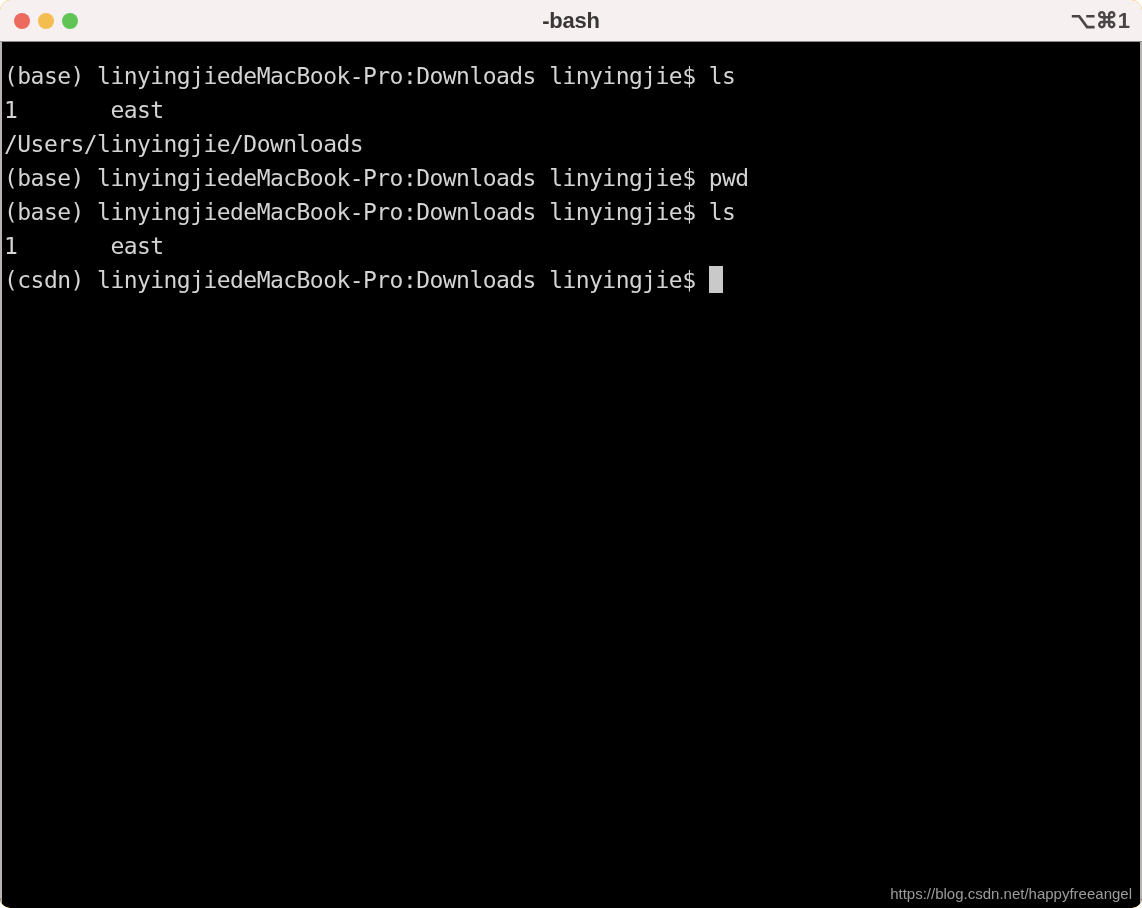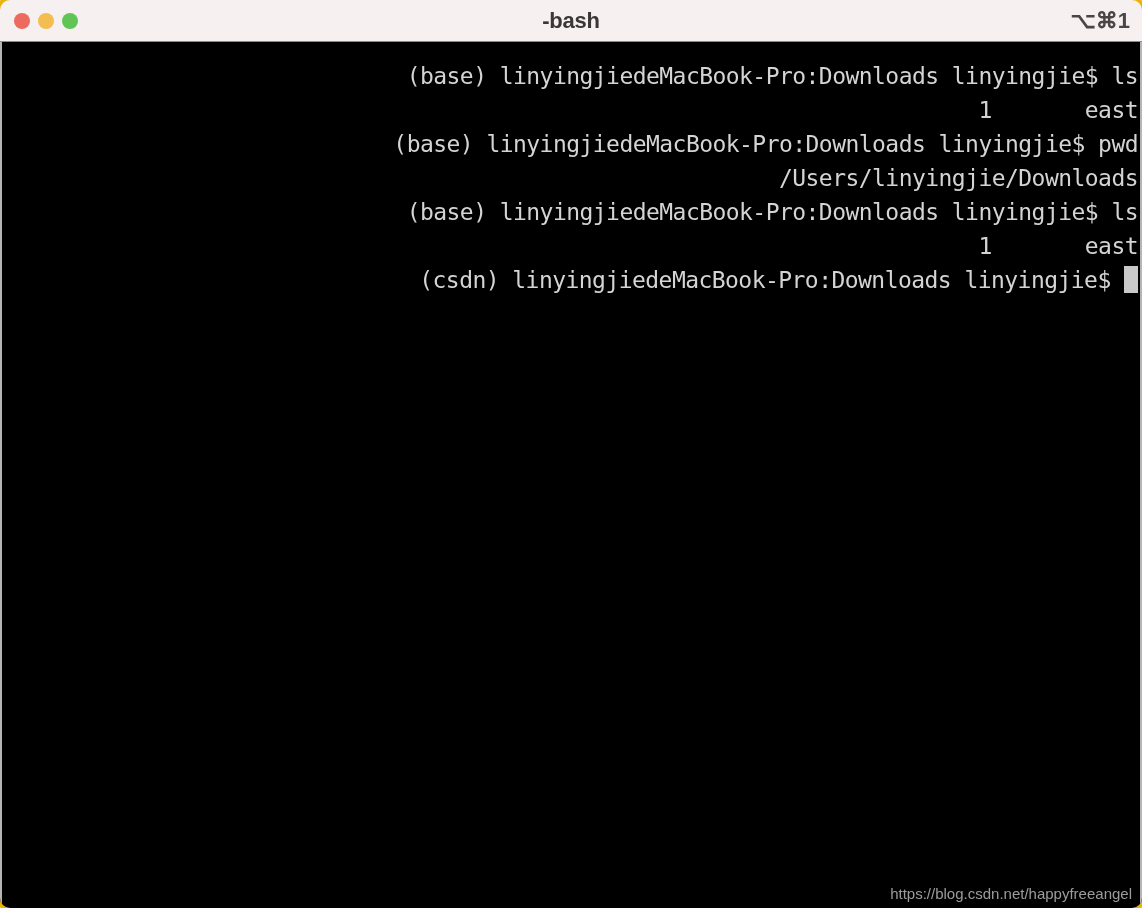--- a/index.html
+++ b/index.html
@@ -13,21 +13,21 @@
     overflow: hidden;
     font-family: "Liberation Sans", sans-serif;
   }
 
   .window {
     position: absolute;
     left: 0;
     top: 0;
     width: 1142px;
     height: 908px;
-    border-radius: 1px;
+    border-radius: 10px;
     overflow: hidden;
     background: #eab308;
     box-sizing: border-box;
   }
 
   
   .titlebar {
     position: absolute;
     left: 0;
     top: 0;
@@ -124,21 +124,20 @@
   }
 
   .line {
     height: 34px;
     line-height: 34px;
     white-space: pre;
     font-family: "DejaVu Sans Mono", "Liberation Mono", monospace;
     font-size: 23px;
     letter-spacing: -0.55px;
     color: #d4d4d4;
-    text-align: right;
   }
 
   .line .cursor {
     display: inline-block;
     width: 14px;
     height: 27px;
     background: #c9c9c9;
     vertical-align: -5px;
   }
 
@@ -168,22 +167,22 @@
     <div class="title-shortcut">⌥⌘1</div>
   </div>
 
   <div class="terminal">
     <div class="term-edge-left"></div>
     <div class="term-edge-right"></div>
 
     <div class="term-screen">
       <div class="line">(base) linyingjiedeMacBook-Pro:Downloads linyingjie$ ls</div>
       <div class="line">1       east</div>
+      <div class="line">/Users/linyingjie/Downloads</div>
       <div class="line">(base) linyingjiedeMacBook-Pro:Downloads linyingjie$ pwd</div>
-      <div class="line">/Users/linyingjie/Downloads</div>
       <div class="line">(base) linyingjiedeMacBook-Pro:Downloads linyingjie$ ls</div>
       <div class="line">1       east</div>
       <div class="line"><span>(csdn) linyingjiedeMacBook-Pro:Downloads linyingjie$ </span><span class="cursor"></span></div>
     </div>
 
     <div class="watermark">https://blog.csdn.net/happyfreeangel</div>
   </div>
 
 </div>
 

